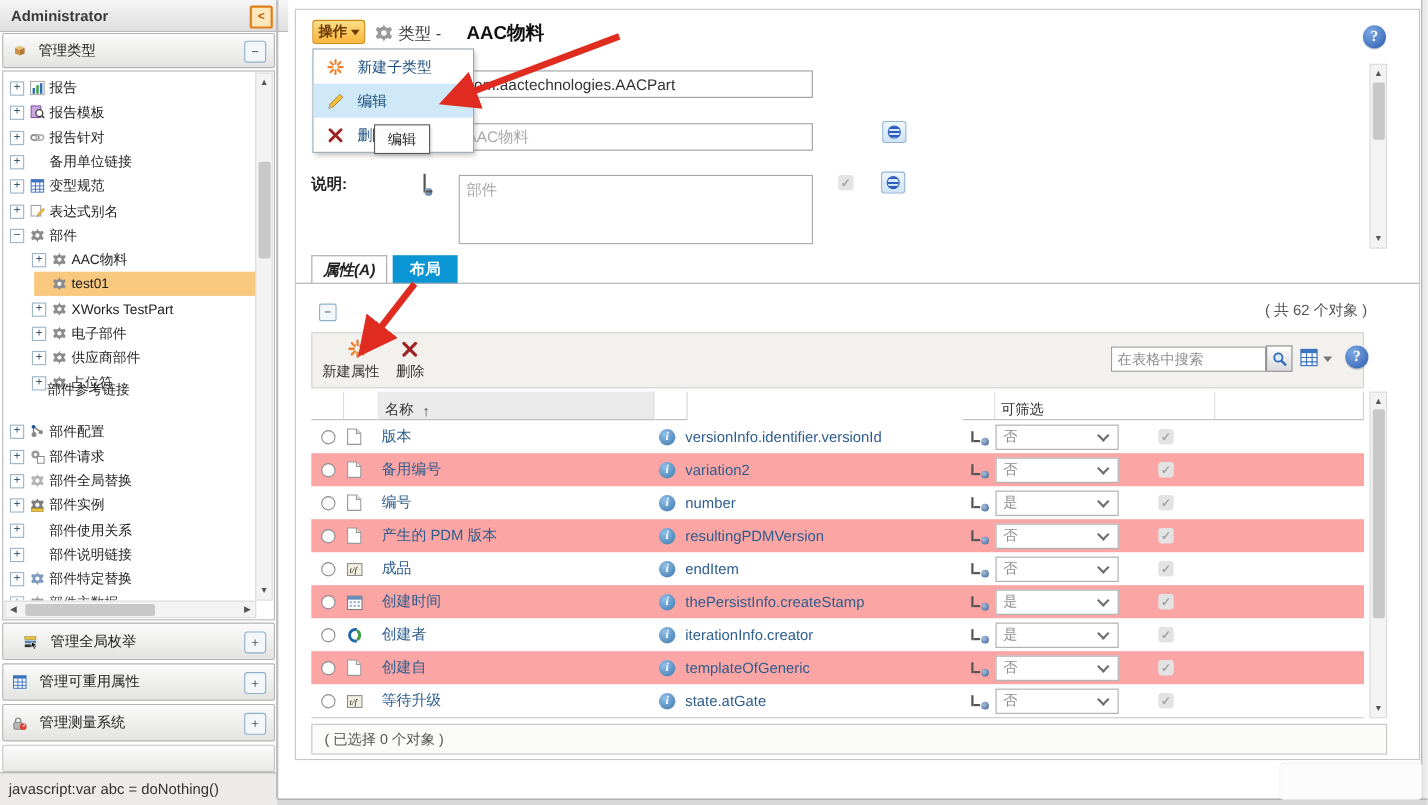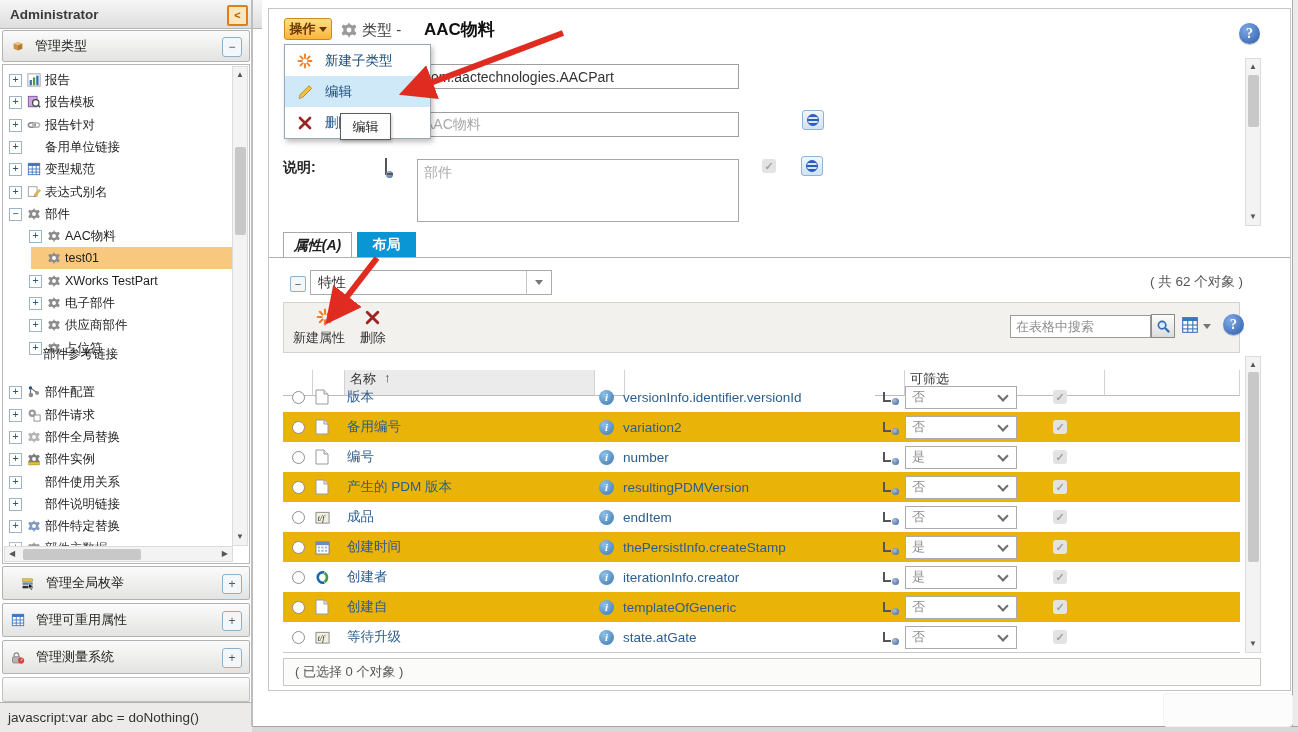--- a/index.html
+++ b/index.html
@@ -71,24 +71,24 @@
         font-size:11px;display:flex;align-items:center;justify-content:center;line-height:1;}
   .strip{left:283px;top:302px;width:957px;height:51px;background:#f2f1ee;border:1px solid #d3d2cf;box-sizing:border-box;}
   .tool-lbl{font-size:13px;color:#333;}
   .sinput{border:1px solid #9a9a9a;font-size:13px;color:#333;padding:0 5px;box-sizing:border-box;background:#fff;
           font-family:"Liberation Sans",sans-serif;}
   .sinput::placeholder{color:#8e8e8e;}
   .magbtn{width:24px;height:24px;border:1px solid #8a8a8a;background:linear-gradient(#fdfdfd,#dcdcdc);
           display:flex;align-items:center;justify-content:center;box-sizing:border-box;}
   
   .th{position:absolute;top:356px;height:26px;box-sizing:border-box;border-right:1px solid #d2d2d2;
-      border-bottom:1px solid #bcbcbc;font-size:13px;color:#333;display:flex;align-items:flex-start;
-      padding-left:5px;background:#fff;margin-top:14px;}
+      border-bottom:1px solid #bcbcbc;font-size:13px;color:#333;display:flex;align-items:flex-end;
+      padding-left:5px;background:#fff;}
   .trowt{position:absolute;left:283px;width:957px;height:30px;}
-  .alt{background:#eab308;}
+  .alt{background:#fca5a5;}
   .cell{position:absolute;top:0;height:30px;display:flex;align-items:center;}
   .rad{width:13px;height:13px;border-radius:50%;border:1px solid #8d8d8d;background:#fff;box-sizing:border-box;}
   .lnk{font-size:13.5px;color:#2d5d8d;white-space:nowrap;}
   .info{width:15px;height:15px;border-radius:50%;background:radial-gradient(circle at 35% 30%,#8fc0e8,#3a76ad);
         color:#fff;font-size:11px;font-style:italic;font-weight:bold;font-family:"Liberation Serif",serif;
         display:flex;align-items:center;justify-content:center;}
   .rsel{width:112px;height:23px;border:1px solid #ababab;background:#fff;display:flex;align-items:center;
         box-sizing:border-box;font-size:13px;color:#8f8f8f;}
   .rsel .v{flex:1;padding-left:6px;}
   .chev{width:6px;height:6px;border-right:2px solid #6e6e6e;border-bottom:2px solid #6e6e6e;
@@ -479,26 +479,20 @@
   <div class="abs tab tab-active" style="left:283px;top:232px;width:69px">
     <span>属性(A)</span>
   </div>
   <div class="abs tab tab-blue" style="left:357px;top:232px;width:59px">
     <span>布局</span>
   </div>
   <div class="abs" style="left:269px;top:257px;width:1021px;height:1px;background:#b0b0b0"></div>
 
   
   <div class="abs mini" style="left:290px;top:276px">−</div>
-  <div class="abs combo" style="left:310px;top:270px;width:242px;height:25px">
-    <span class="val">特性</span>
-    <span class="arr">
-        <span class="tri"></span>
-      </span>
-  </div>
   <div class="abs" style="left:1095px;top:273px;width:148px;text-align:right;font-size:13.5px;color:#555">( 共 62 个对象 )</div>
 
   
   <div class="abs strip"></div>
   <svg class="abs" style="left:316px;top:308px" width="18" height="18" viewBox="0 0 16 16">
       <use href="#i-new"></use>
     </svg>
   <div class="abs tool-lbl" style="left:286px;top:329px;width:66px;text-align:center">新建属性</div>
   <svg class="abs" style="left:364px;top:309px" width="17" height="17" viewBox="0 0 16 16">
       <use href="#i-x"></use>

